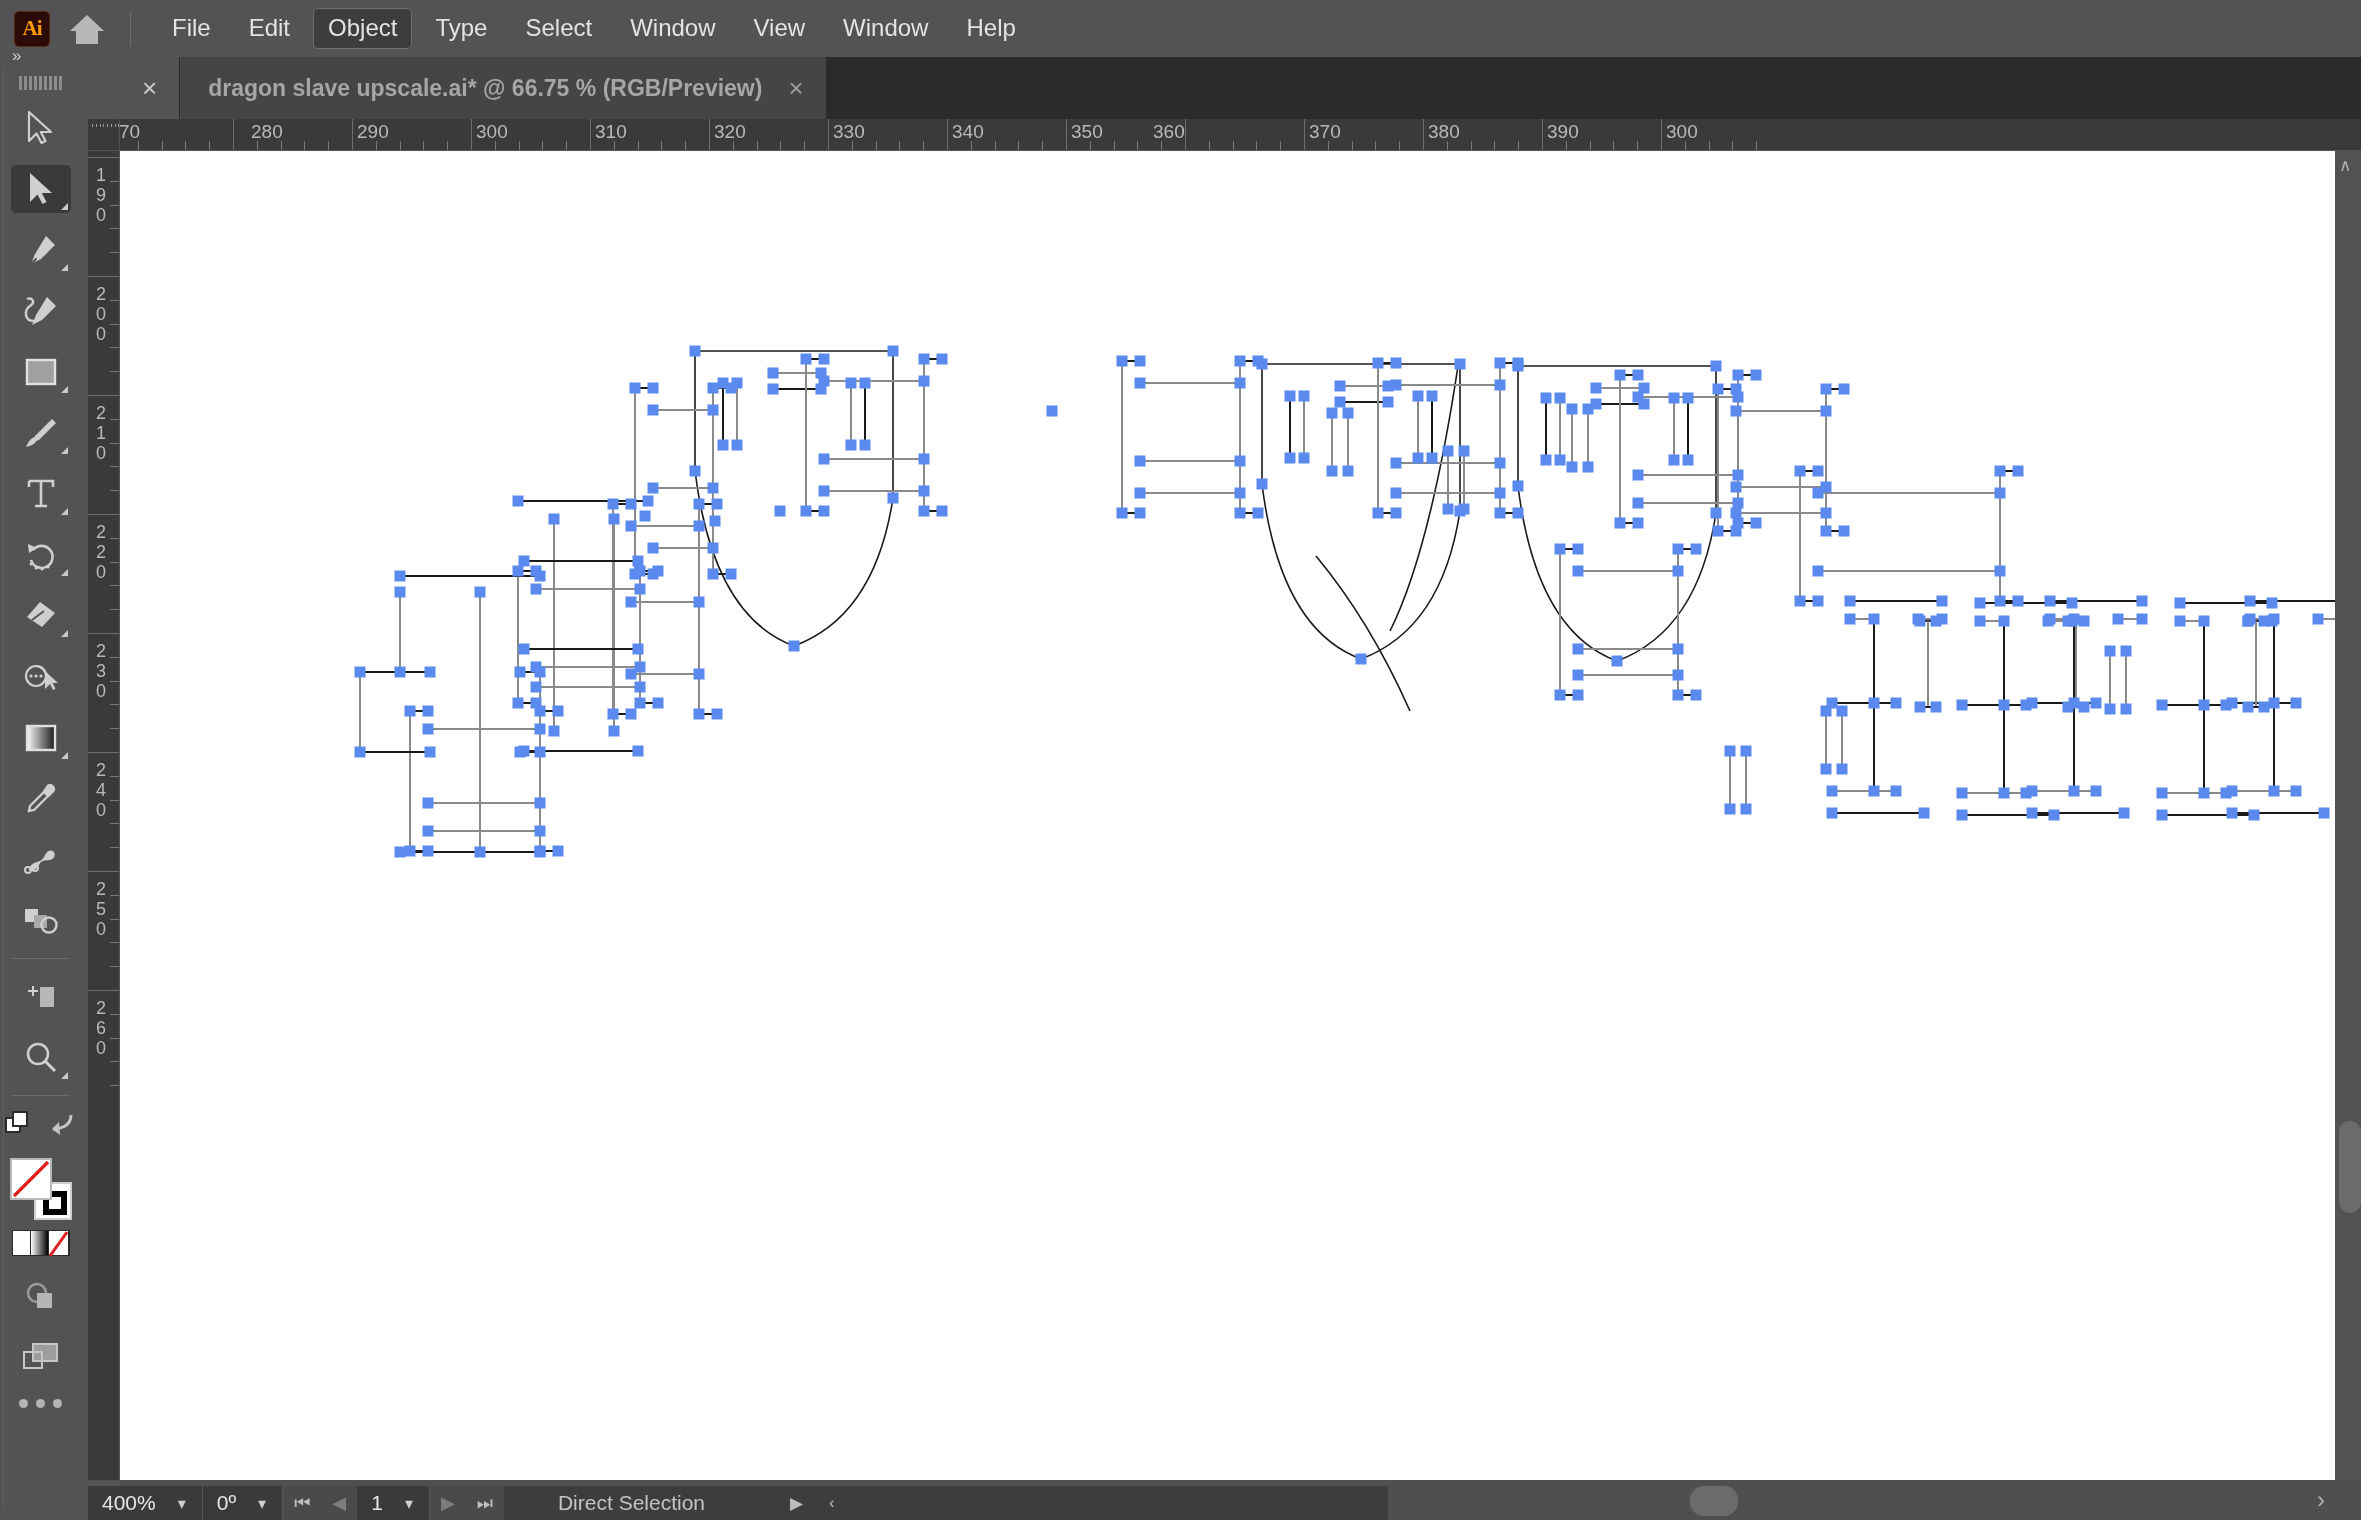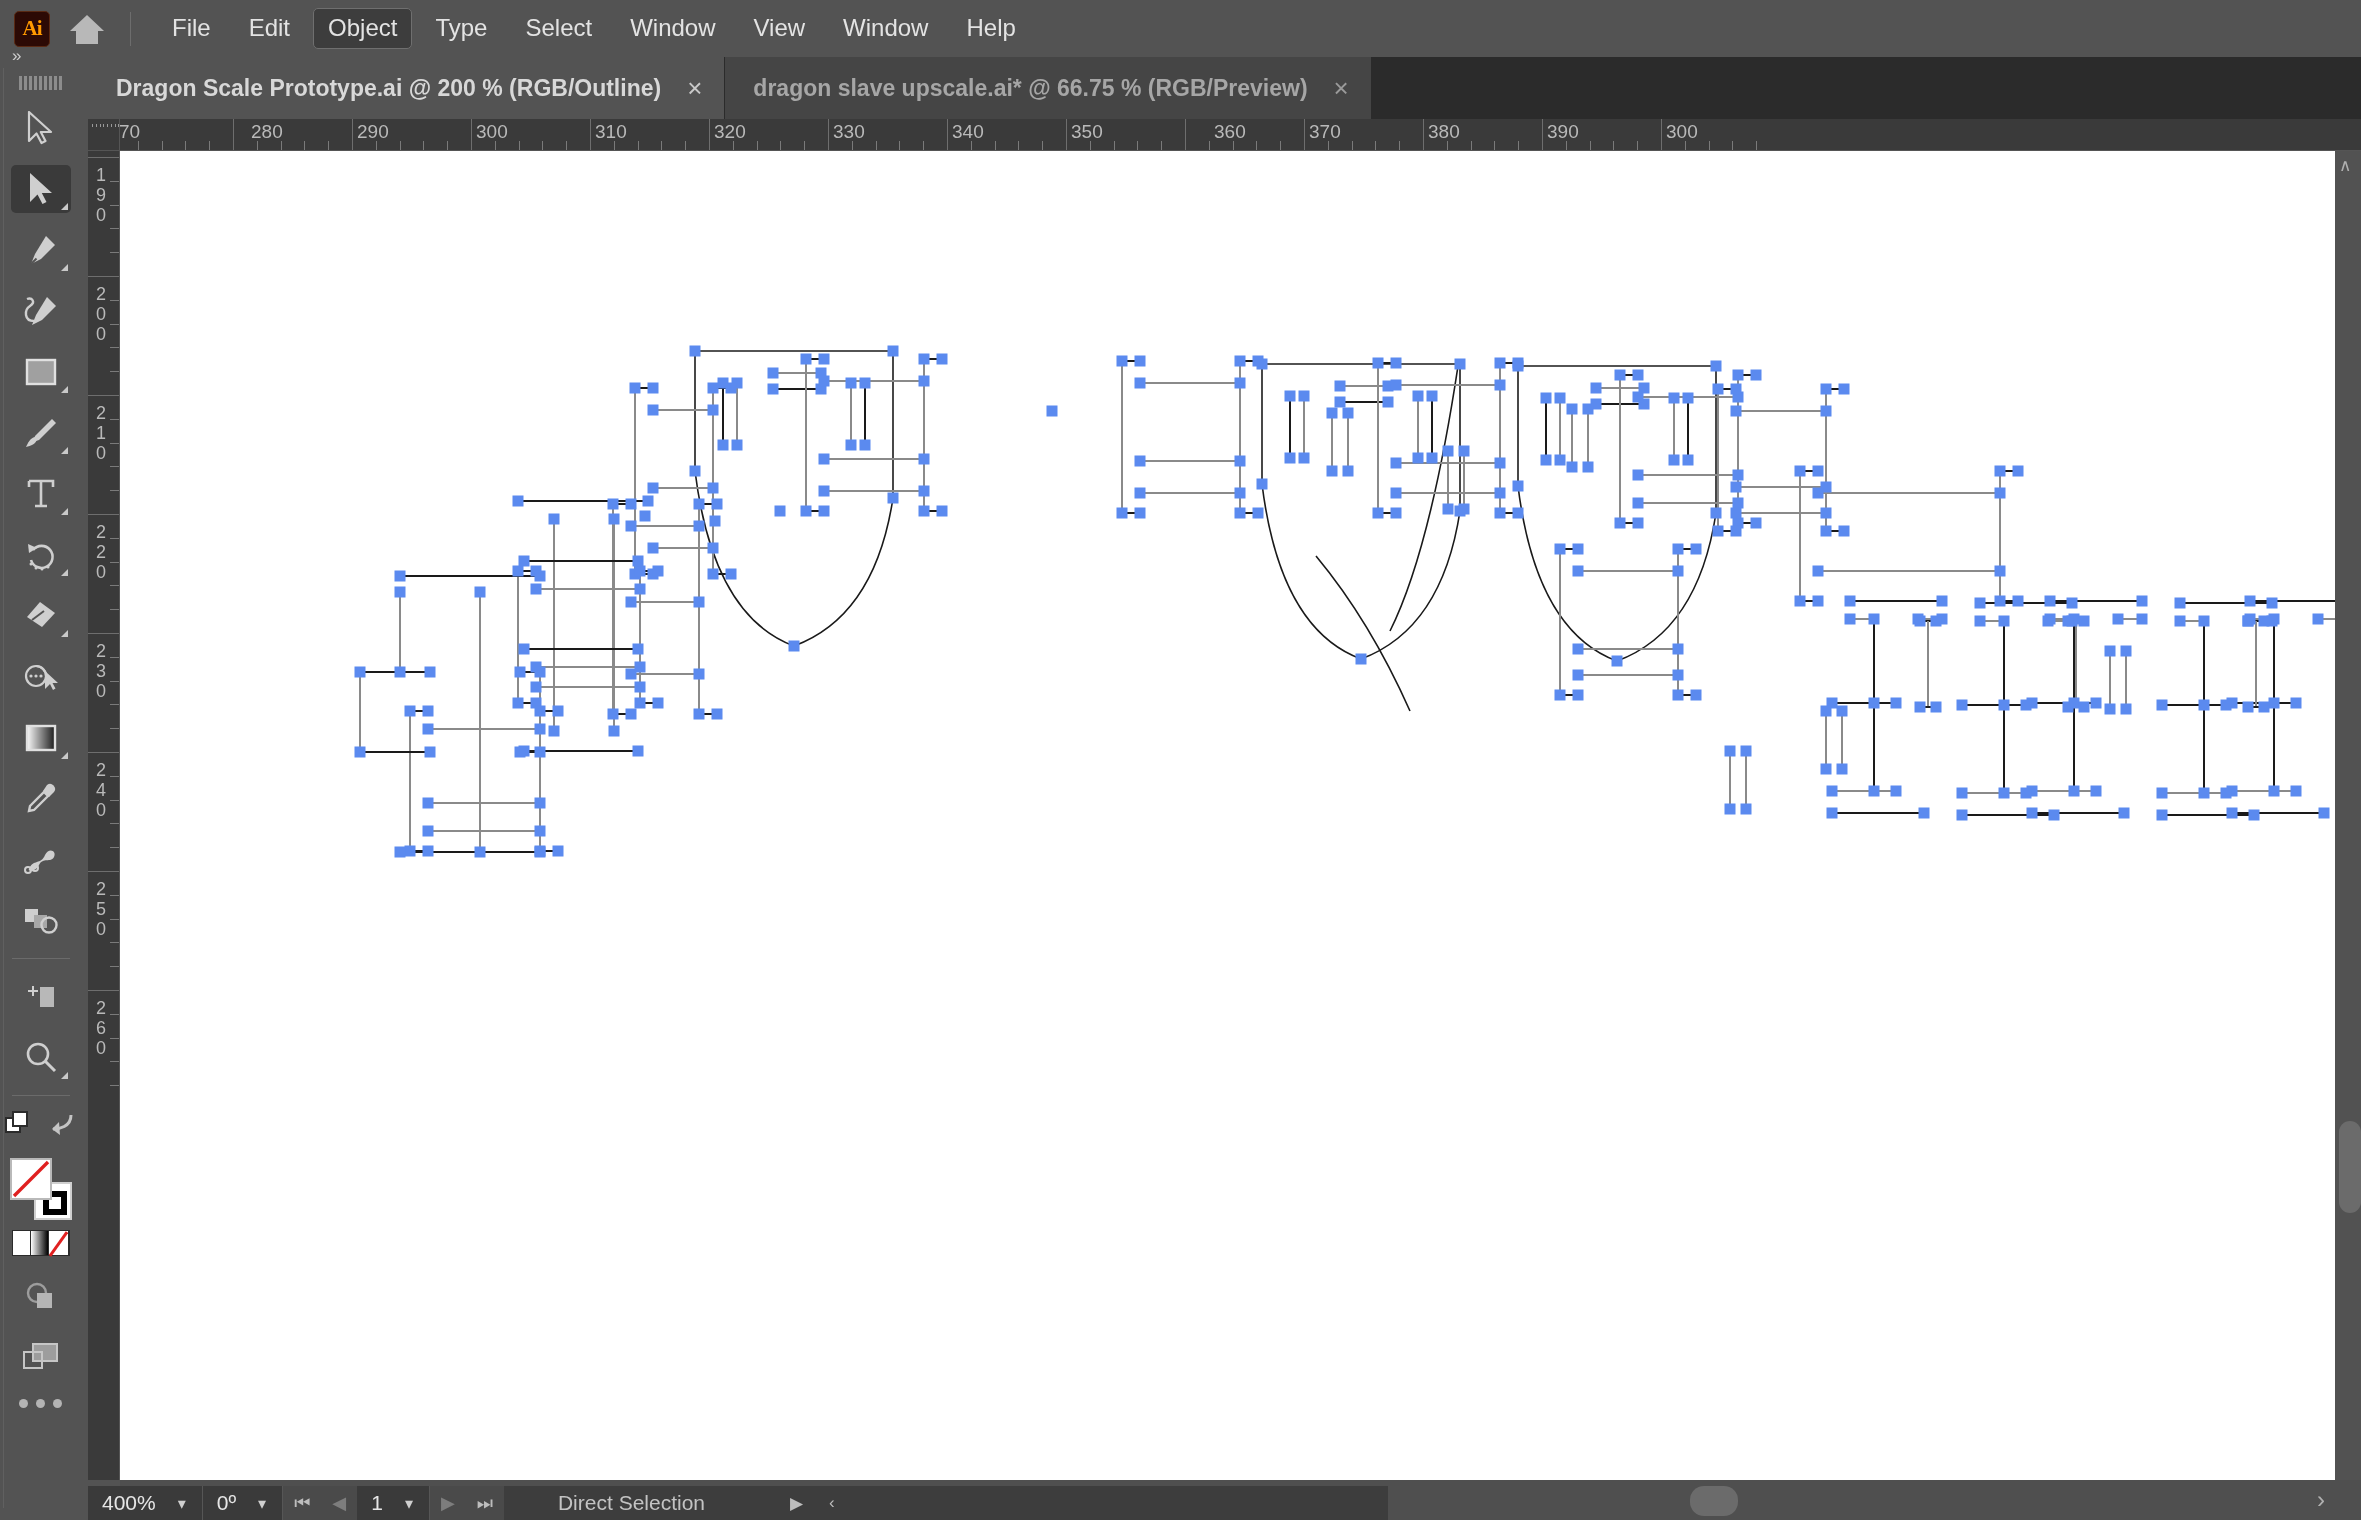--- a/index.html
+++ b/index.html
@@ -188,21 +188,20 @@
         <div class="menu-item">Window</div>
         <div class="menu-item">View</div>
         <div class="menu-item">Window</div>
         <div class="menu-item">Help</div>
       </div>
   </div>
 
   <div id="tabbar">
     <div id="tab-gutter"></div>
     <div class="tab">
-      <span>Dragon Scale Prototype.ai @ 200 % (RGB/Outline)</span>
       <span class="tab-close">×</span>
     </div>
     <div class="tab inactive">
       <span>dragon slave upscale.ai* @ 66.75 % (RGB/Preview)</span>
       <span class="tab-close">×</span>
     </div>
   </div>
 
   <div id="toolbar">
     <div id="tb-panel">
@@ -476,21 +475,21 @@
       <div class="hr-minor" style="left: 874.6px;"></div>
       <div class="hr-minor" style="left: 898.4px;"></div>
       <div class="hr-minor" style="left: 922.2px;"></div>
       <div class="hr-major" style="left: 946px;"></div>
       <div class="hr-label" style="left: 946px;">350</div>
       <div class="hr-minor" style="left: 969.8px;"></div>
       <div class="hr-minor" style="left: 993.6px;"></div>
       <div class="hr-minor" style="left: 1017.4px;"></div>
       <div class="hr-minor" style="left: 1041.2px;"></div>
       <div class="hr-major" style="left: 1065px;"></div>
-      <div class="hr-label" style="left: 1065px; padding-left: 29px;">360</div>
+      <div class="hr-label" style="left: 1004px; padding-left: 29px;">360</div>
       <div class="hr-minor" style="left: 1088.8px;"></div>
       <div class="hr-minor" style="left: 1112.6px;"></div>
       <div class="hr-minor" style="left: 1136.4px;"></div>
       <div class="hr-minor" style="left: 1160.2px;"></div>
       <div class="hr-major" style="left: 1184px;"></div>
       <div class="hr-label" style="left: 1184px;">370</div>
       <div class="hr-minor" style="left: 1207.8px;"></div>
       <div class="hr-minor" style="left: 1231.6px;"></div>
       <div class="hr-minor" style="left: 1255.4px;"></div>
       <div class="hr-minor" style="left: 1279.2px;"></div>

